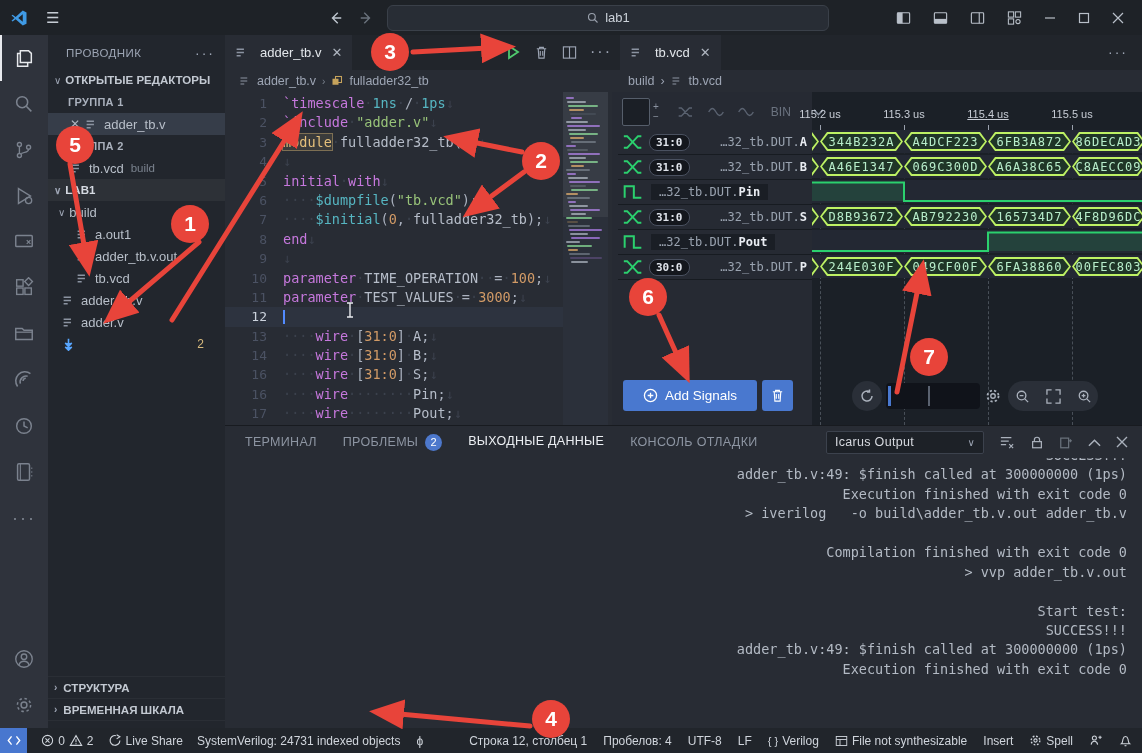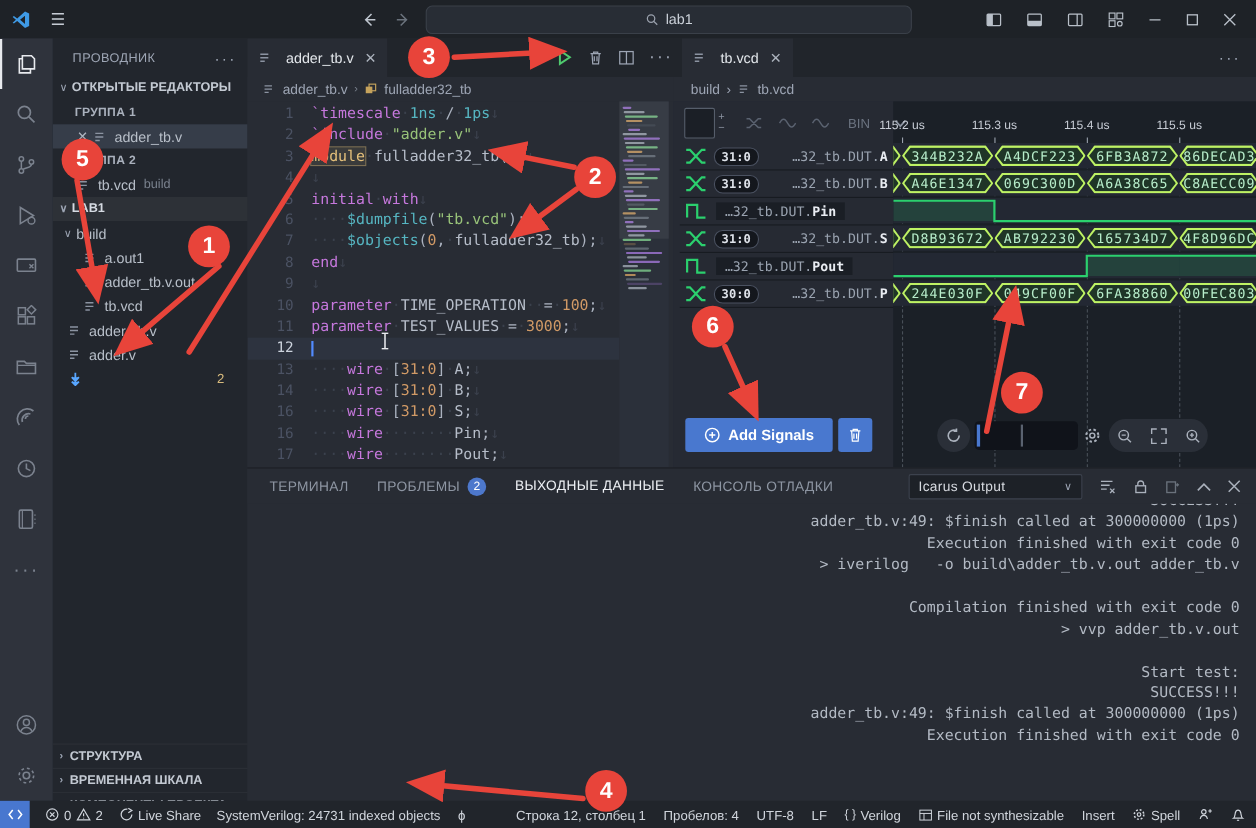--- a/index.html
+++ b/index.html
@@ -87,21 +87,21 @@
        display:flex;align-items:center;justify-content:center;
        font-family:"DejaVu Sans Mono",monospace;font-size:12px;color:#b7edca;letter-spacing:1px;}
   .signal-names{position:absolute;left:618px;top:130px;width:194px;}
   .sig-row{position:absolute;left:0;width:194px;height:25px;display:flex;align-items:center;
            border-bottom:1px solid #171b21;box-sizing:border-box;font-family:"DejaVu Sans Mono",monospace;font-size:12px;color:#9aa3b0;}
   .sig-badge{background:#14171d;border:1px solid #4a5160;border-radius:8px;padding:0 6px;margin-left:6px;
              color:#dfe3ea;font-weight:bold;font-size:11px;line-height:15px;}
   .sig-name{margin-left:auto;margin-right:5px;white-space:nowrap;}
   .sig-name b{color:#e9ecf2;}
   .sig-name.chip{margin-left:8px;margin-right:auto;background:#1a1e25;padding:1px 8px;}
-  .btn-blue{background:#4978cf;color:#fff;border-radius:3px;display:flex;align-items:center;justify-content:center;gap:7px;font-size:13.5px;font-weight:bold;}
+  .btn-blue{background:#4978cf;color:#fff;border-radius:3px;display:flex;align-items:center;justify-content:center;gap:7px;font-size:13.5px;font-weight:normal;}
   .wf-ctrl{background:#2a2f38;border-radius:15px;display:flex;align-items:center;justify-content:center;color:#aab1bc;}
   
   .panel{left:225px;top:425px;width:917px;height:303px;background:#282c34;border-top:1px solid #181b20;}
   .ptabs{position:absolute;left:0;top:0;width:917px;height:32px;display:flex;align-items:center;gap:26px;
          padding-left:20px;box-sizing:border-box;font-size:12.5px;color:#8d95a2;letter-spacing:.3px;background:#282c34;z-index:3;}
   .ptab{display:flex;align-items:center;gap:7px;}
   .ptab.active{color:#eceff3;box-shadow:0 10px 0 -9px #d7dae0;padding-bottom:2px;}
   .pbadge{background:#4d78cc;color:#fff;border-radius:50%;width:17px;height:17px;display:flex;align-items:center;justify-content:center;font-size:11px;}
   .pright{margin-left:auto;display:flex;align-items:center;gap:15px;margin-right:14px;color:#aab1bc;}
   .pselect{width:158px;height:23px;background:#1d2127;border:1px solid #3c424d;border-radius:2px;display:flex;align-items:center;
@@ -448,21 +448,21 @@
         <div>16</div>
         <div>17</div>
       </div>
     <div class="codelines" id="codelines">
         <div class="codeline"><span class="tk-kw">`timescale</span><span class="tk-ws">·</span><span class="tk-cst">1ns</span><span class="tk-ws">·</span><span class="tk-op">/</span><span class="tk-ws">·</span><span class="tk-cst">1ps</span><span class="tk-eol">↓</span></div>
         <div class="codeline"><span class="tk-kw">`include</span><span class="tk-ws">·</span><span class="tk-str">"adder.v"</span><span class="tk-eol">↓</span></div>
         <div class="codeline"><span class="tk-kwhl">module</span><span class="tk-ws">·</span><span class="tk-id">fulladder32_tb</span><span class="tk-pun">();</span><span class="tk-eol">↓</span></div>
         <div class="codeline"><span class="tk-eol">↓</span></div>
         <div class="codeline"><span class="tk-kw">initial</span><span class="tk-ws">·</span><span class="tk-kw">with</span><span class="tk-eol">↓</span></div>
         <div class="codeline"><span class="tk-ws">····</span><span class="tk-fn">$dumpfile</span><span class="tk-pun">(</span><span class="tk-str">"tb.vcd"</span><span class="tk-pun">);</span><span class="tk-eol">↓</span></div>
-        <div class="codeline"><span class="tk-ws">····</span><span class="tk-fn">$objects</span><span class="tk-pun">(</span><span class="tk-num">0</span><span class="tk-pun">,</span><span class="tk-ws">·</span><span class="tk-id">fulladder32_tb</span><span class="tk-pun">);</span><span class="tk-eol">↓</span></div>
+        <div class="codeline"><span class="tk-ws">····</span><span class="tk-fn">$initial</span><span class="tk-pun">(</span><span class="tk-num">0</span><span class="tk-pun">,</span><span class="tk-ws">·</span><span class="tk-id">fulladder32_tb</span><span class="tk-pun">);</span><span class="tk-eol">↓</span></div>
         <div class="codeline"><span class="tk-kw">end</span><span class="tk-eol">↓</span></div>
         <div class="codeline"><span class="tk-eol">↓</span></div>
         <div class="codeline"><span class="tk-kw">parameter</span><span class="tk-ws">·</span><span class="tk-id">TIME_OPERATION</span><span class="tk-ws">··</span><span class="tk-op">=</span><span class="tk-ws">·</span><span class="tk-num">100</span><span class="tk-pun">;</span><span class="tk-eol">↓</span></div>
         <div class="codeline"><span class="tk-kw">parameter</span><span class="tk-ws">·</span><span class="tk-id">TEST_VALUES</span><span class="tk-ws">·</span><span class="tk-op">=</span><span class="tk-ws">·</span><span class="tk-num">3000</span><span class="tk-pun">;</span><span class="tk-eol">↓</span></div>
         <div class="codeline"><span class="cursor"></span></div>
         <div class="codeline"><span class="tk-ws">····</span><span class="tk-kw">wire</span><span class="tk-ws">·</span><span class="tk-pun">[</span><span class="tk-num">31:0</span><span class="tk-pun">]</span><span class="tk-ws">·</span><span class="tk-id">A</span><span class="tk-pun">;</span><span class="tk-eol">↓</span></div>
         <div class="codeline"><span class="tk-ws">····</span><span class="tk-kw">wire</span><span class="tk-ws">·</span><span class="tk-pun">[</span><span class="tk-num">31:0</span><span class="tk-pun">]</span><span class="tk-ws">·</span><span class="tk-id">B</span><span class="tk-pun">;</span><span class="tk-eol">↓</span></div>
         <div class="codeline"><span class="tk-ws">····</span><span class="tk-kw">wire</span><span class="tk-ws">·</span><span class="tk-pun">[</span><span class="tk-num">31:0</span><span class="tk-pun">]</span><span class="tk-ws">·</span><span class="tk-id">S</span><span class="tk-pun">;</span><span class="tk-eol">↓</span></div>
         <div class="codeline"><span class="tk-ws">····</span><span class="tk-kw">wire</span><span class="tk-ws">········</span><span class="tk-id">Pin</span><span class="tk-pun">;</span><span class="tk-eol">↓</span></div>
         <div class="codeline"><span class="tk-ws">····</span><span class="tk-kw">wire</span><span class="tk-ws">········</span><span class="tk-id">Pout</span><span class="tk-pun">;</span><span class="tk-eol">↓</span></div>
@@ -565,21 +565,21 @@
         <svg width="11" height="7" viewBox="0 0 12 8">
             <path d="M1 1 L6 6.5 L11 1" stroke="#8b93a1" fill="none" stroke-width="1.8"></path>
           </svg>
         </span>
     </div>
     <div class="timeline" id="wf-timeline">
         <div class="tl-label" style="left: -22px;">115.2 us</div>
         <div class="tl-tick" style="left: 8px;"></div>
         <div class="tl-label" style="left: 62px;">115.3 us</div>
         <div class="tl-tick" style="left: 92px;"></div>
-        <div class="tl-label" style="left: 146px;">115.4 us</div>
+        <div class="tl-label" style="left: 146px; text-decoration: underline;">115.4 us</div>
         <div class="tl-tick" style="left: 176px;"></div>
         <div class="tl-label" style="left: 230px;">115.5 us</div>
         <div class="tl-tick" style="left: 260px;"></div>
       </div>
     <div id="wf-grid">
         <div class="gridline" style="left: 208px;"></div>
         <div class="gridline" style="left: 292px;"></div>
         <div class="gridline" style="left: 376px;"></div>
         <div class="gridline" style="left: 460px;"></div>
       </div>

